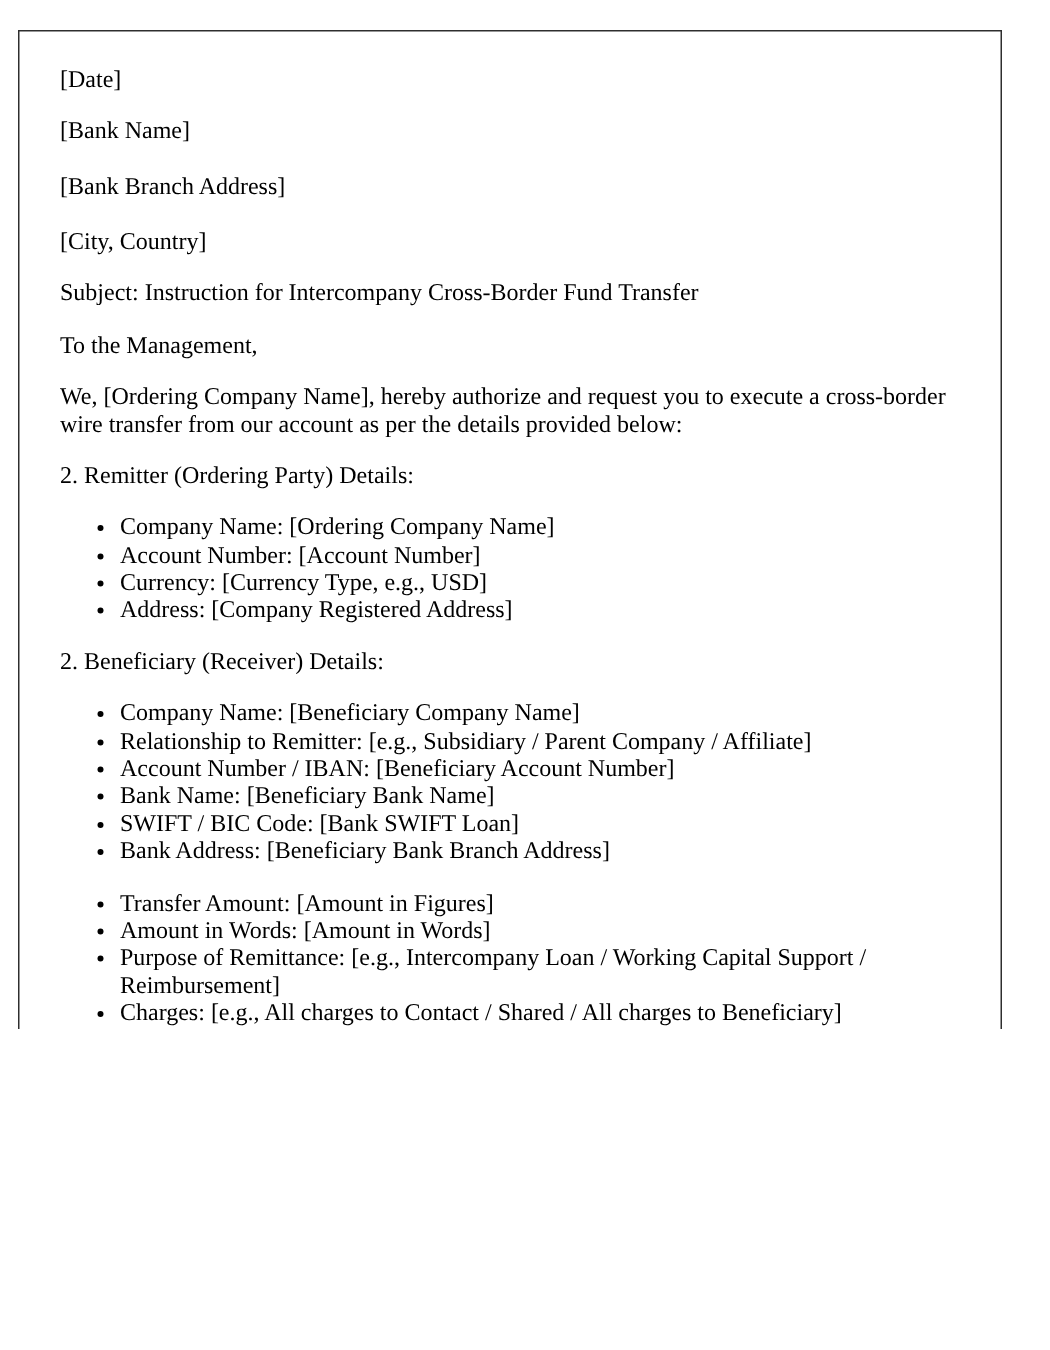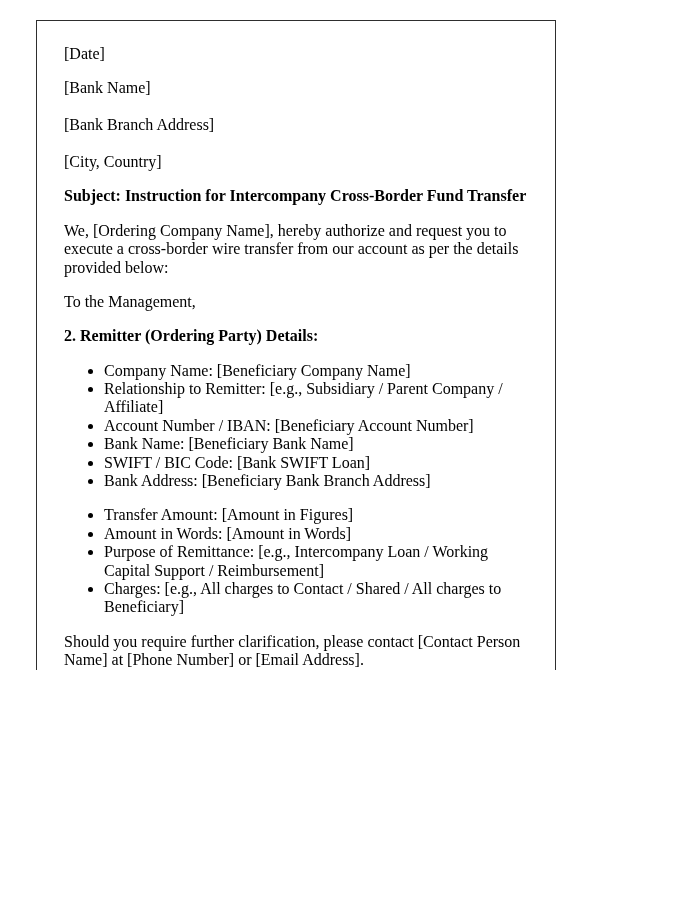--- a/index.html
+++ b/index.html
@@ -11,79 +11,85 @@
     background: #ffffff;
     overflow: hidden;
   }
   body {
     font-family: "Liberation Serif", "DejaVu Serif", serif;
     font-size: 16px;
     line-height: 1.15;
     color: #000000;
   }
   .letter-frame {
-    margin: 20px 38px 0 36px;
-    width: 520px;
+    margin: 20px 38px 0 12px;
+    width: 656px;
     border: 1.5px solid #2e2e2e;
     border-bottom: none;
     padding: 8px 27px 0 27px;
     background: #ffffff;
   }
   .letter-frame p {
     margin: 16px 0;
   }
   .letter-frame ul {
     margin: 16px 0;
     padding-left: 40px;
     list-style-type: disc;
   }
   .letter-frame li {
     margin: 0;
   }
   .address-block {
     white-space: pre-line;
   }
   .bold {
-    font-weight: bold;
+    font-weight: normal;
   }
   .letter-frame > :last-child {
     margin-bottom: 2px;
   }
 </style>
 </head>
 <body>
 
 <div class="letter-frame">
 
   <p>[Date]</p>
 
   <p class="address-block"><span>[Bank Name]</span><br>
   <span>[Bank Branch Address]</span><br>
   <span>[City, Country]</span></p>
 
   <p class="bold">Subject: Instruction for Intercompany Cross-Border Fund Transfer</p>
 
+  <p>To the Management,</p>
+
   <p>We, [Ordering Company Name], hereby authorize and request you to execute a cross-border wire transfer from our account as per the details provided below:</p>
 
-  <p>To the Management,</p>
+  <p class="bold">2. Remitter (Ordering Party) Details:</p>
+  <ul>
+    <li>Company Name: [Ordering Company Name]</li>
+    <li>Account Number: [Account Number]</li>
+    <li>Currency: [Currency Type, e.g., USD]</li>
+    <li>Address: [Company Registered Address]</li>
+  </ul>
 
-  <p class="bold">2. Remitter (Ordering Party) Details:</p>
-
+  <p class="bold">2. Beneficiary (Receiver) Details:</p>
   <ul>
     <li>Company Name: [Beneficiary Company Name]</li>
     <li>Relationship to Remitter: [e.g., Subsidiary / Parent Company / Affiliate]</li>
     <li>Account Number / IBAN: [Beneficiary Account Number]</li>
     <li>Bank Name: [Beneficiary Bank Name]</li>
     <li>SWIFT / BIC Code: [Bank SWIFT Loan]</li>
     <li>Bank Address: [Beneficiary Bank Branch Address]</li>
   </ul>
 
   <ul>
     <li>Transfer Amount: [Amount in Figures]</li>
     <li>Amount in Words: [Amount in Words]</li>
     <li>Purpose of Remittance: [e.g., Intercompany Loan / Working Capital Support / Reimbursement]</li>
     <li>Charges: [e.g., All charges to Contact / Shared / All charges to Beneficiary]</li>
   </ul>
 
 
-  <p>Should you require further clarification, please contact [Contact Person Name] at [Phone Number] or [Email Address].</p>
 
 </div>
 
 </body></html>

